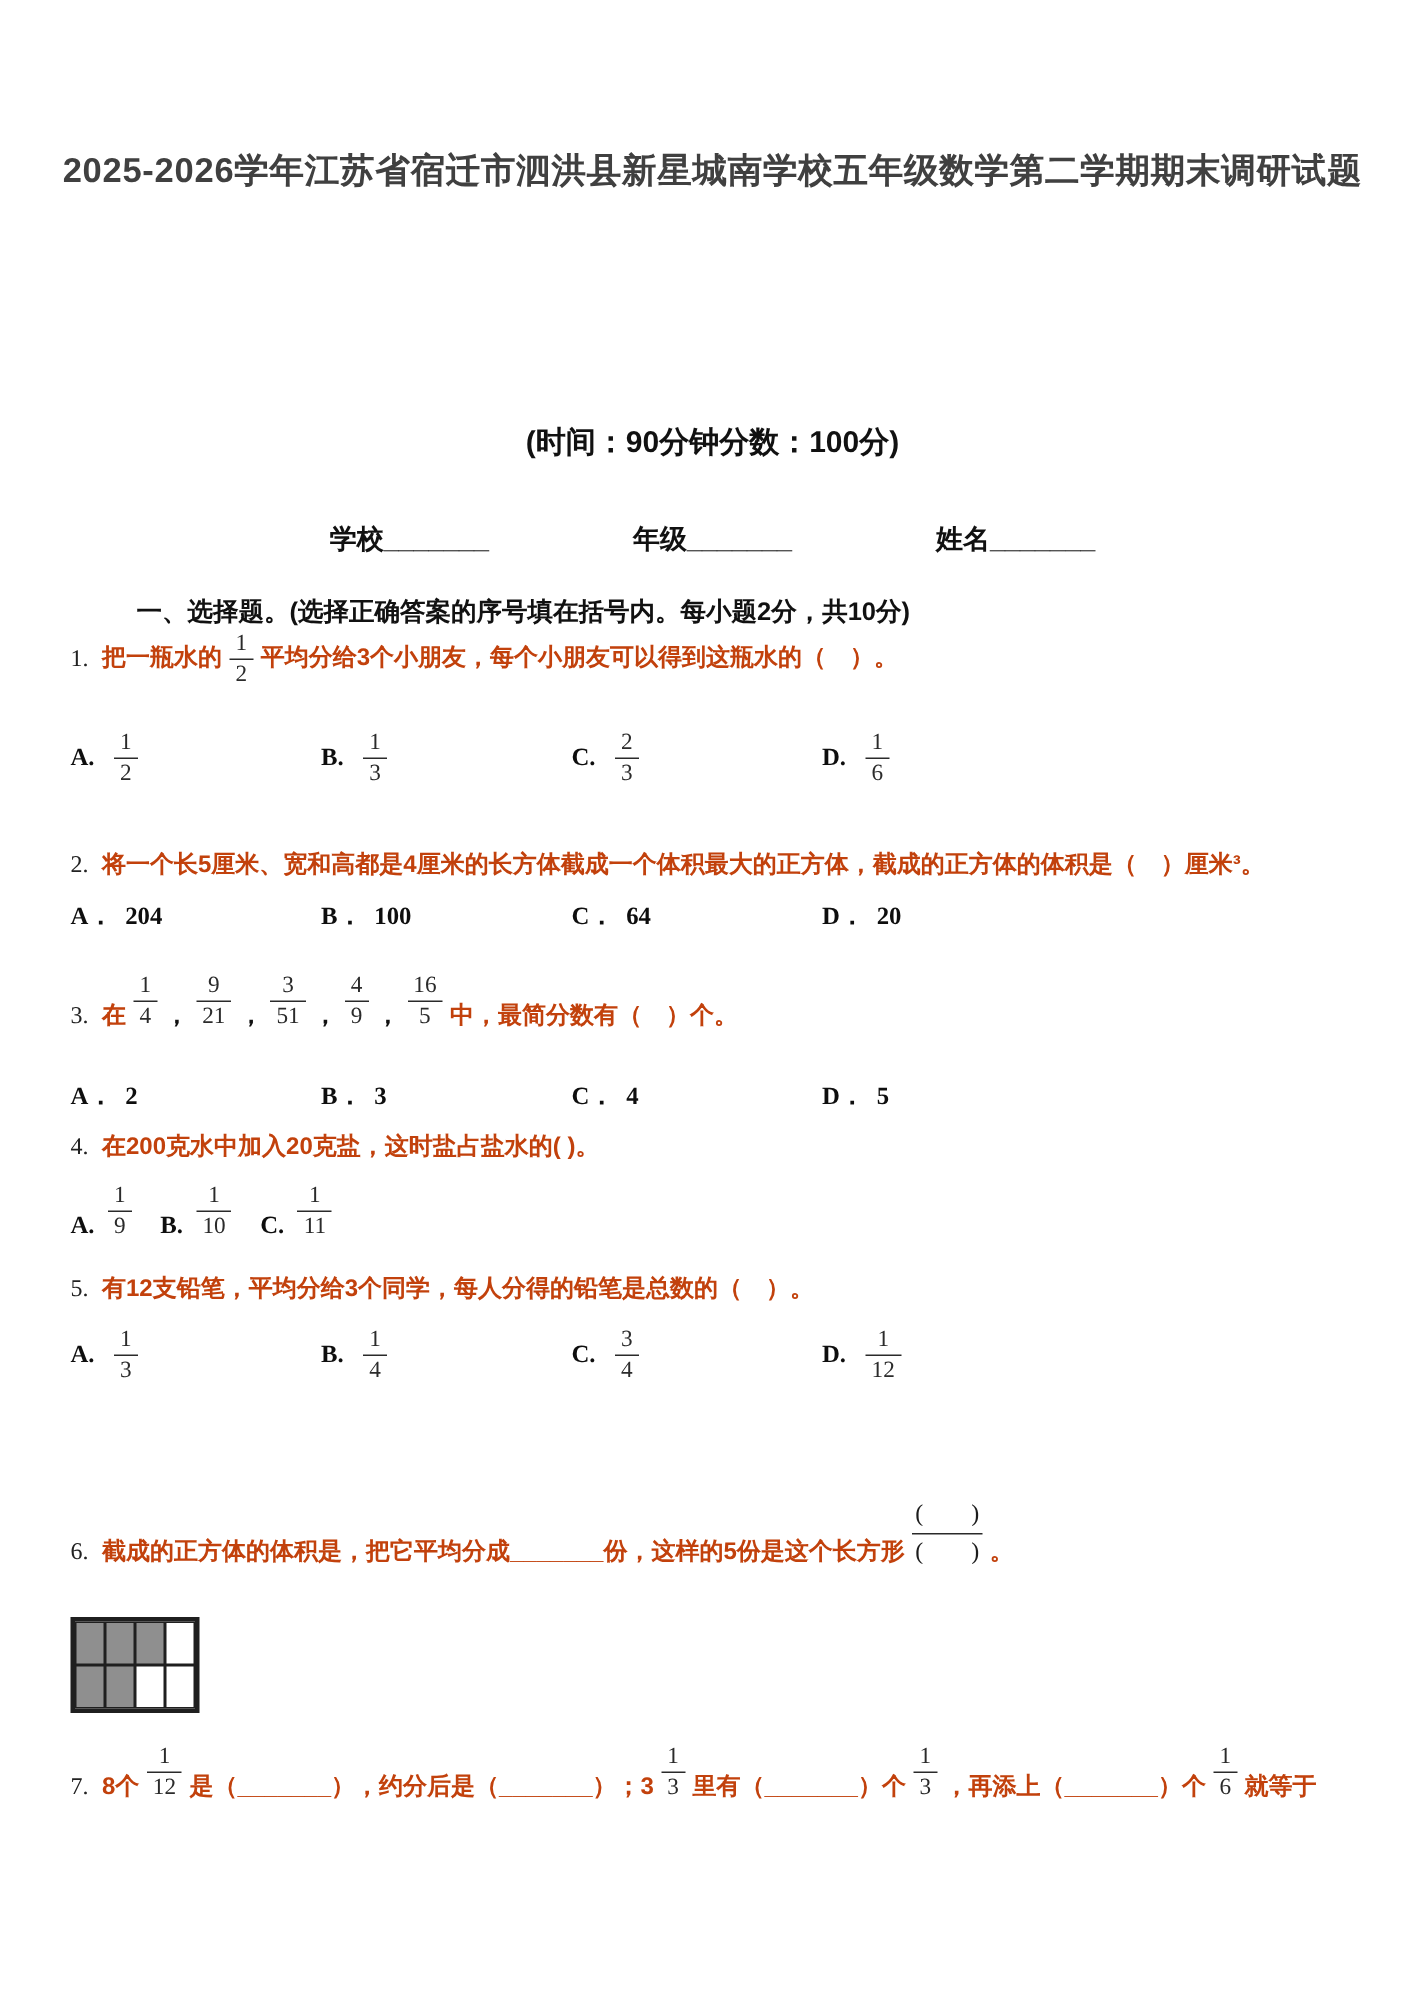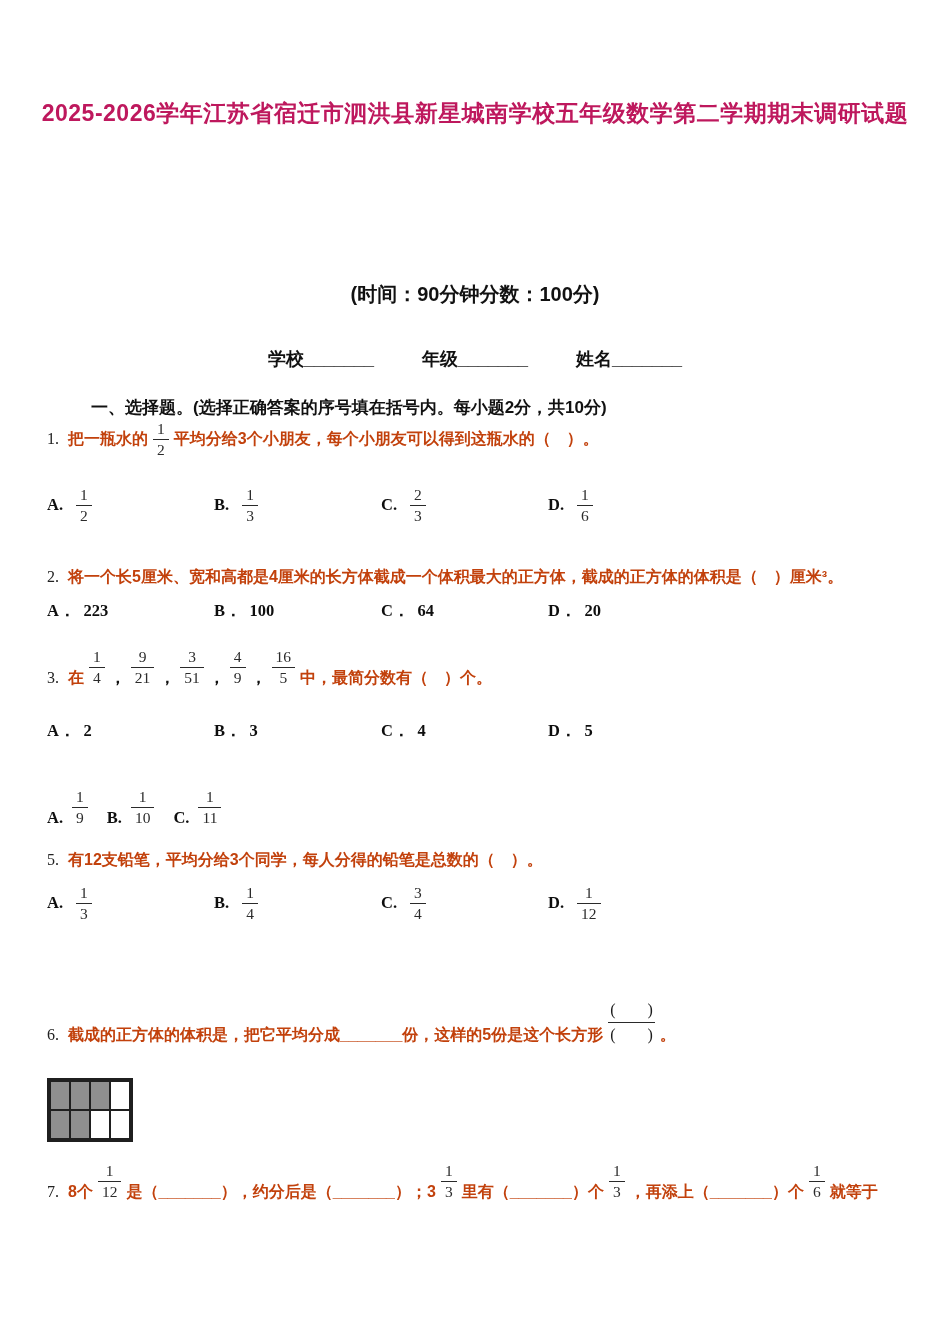--- a/index.html
+++ b/index.html
@@ -8,31 +8,31 @@
     position:relative;
     width:950px; height:1344px;
     background:#ffffff;
     color:#111;
     font-family:"Liberation Sans", sans-serif;
     overflow:hidden;
   }
   .abs { position:absolute; }
   .title {
     left:0; right:0; text-align:center;
-    font-size:23px; font-weight:bold; color:#be185d;
+    font-size:23px; font-weight:bold; color:#404040;
     letter-spacing:0.5px;
   }
   .info-row {
     left:0; right:0;
     display:flex; justify-content:center; 
     font-size:20px; font-weight:bold;
   }
   .fields-row {
     left:0; right:0;
-    display:flex; justify-content:center; gap:48px;
+    display:flex; justify-content:center; gap:96px;
     font-size:18px; font-weight:bold;
   }
   .sec-heading { font-size:17px; font-weight:bold;margin-left:44px; }
   .q-line { font-size:16px; line-height:1.5; width:885px; }
   .q-no {
     font-family:"Liberation Serif","DejaVu Serif",serif;
     font-weight:normal; margin-right:9px; color:#222;
   }
   .q-text { font-weight:bold; color:#c2410c; }
   
@@ -137,21 +137,21 @@
     </div>
   </div>
 
   <div class="abs q-line" style="top:565px; left:47px;">
     <span class="q-no">2.</span><span class="q-text">将一个长5厘米、宽和高都是4厘米的长方体截成一个体积最大的正方体，截成的正方体的体积是（　）厘米³。</span>
   </div>
 
   <div class="abs opt-row" style="top:600px; left:47px;">
     <div class="opt-col">
       <span class="opt-label">A．</span>
-      <span class="opt-value">223</span>
+      <span class="opt-value">204</span>
     </div>
     <div class="opt-col">
       <span class="opt-label">B．</span>
       <span class="opt-value">100</span>
     </div>
     <div class="opt-col">
       <span class="opt-label">C．</span>
       <span class="opt-value">64</span>
     </div>
     <div class="opt-col">
@@ -176,20 +176,23 @@
     <div class="opt-col">
       <span class="opt-label">C．</span>
       <span class="opt-value">4</span>
     </div>
     <div class="opt-col">
       <span class="opt-label">D．</span>
       <span class="opt-value">5</span>
     </div>
   </div>
 
+  <div class="abs q-line" style="top:753px; left:47px;">
+    <span class="q-no">4.</span><span class="q-text">在200克水中加入20克盐，这时盐占盐水的( )。</span>
+  </div>
 
   <div class="abs opt-inline-row" style="top:788px; left:47px;">
     <span class="opt-label">A.</span><span class="frac"><span class="fn">1</span><span class="fd">9</span></span><span class="gap"></span><span class="opt-label">B.</span><span class="frac"><span class="fn">1</span><span class="fd">10</span></span><span class="gap"></span><span class="opt-label">C.</span><span class="frac"><span class="fn">1</span><span class="fd">11</span></span>
   </div>
 
   <div class="abs q-line" style="top:848px; left:47px;">
     <span class="q-no">5.</span><span class="q-text">有12支铅笔，平均分给3个同学，每人分得的铅笔是总数的（　）。</span>
   </div>
 
   <div class="abs opt-row" style="top:884px; left:47px;">

